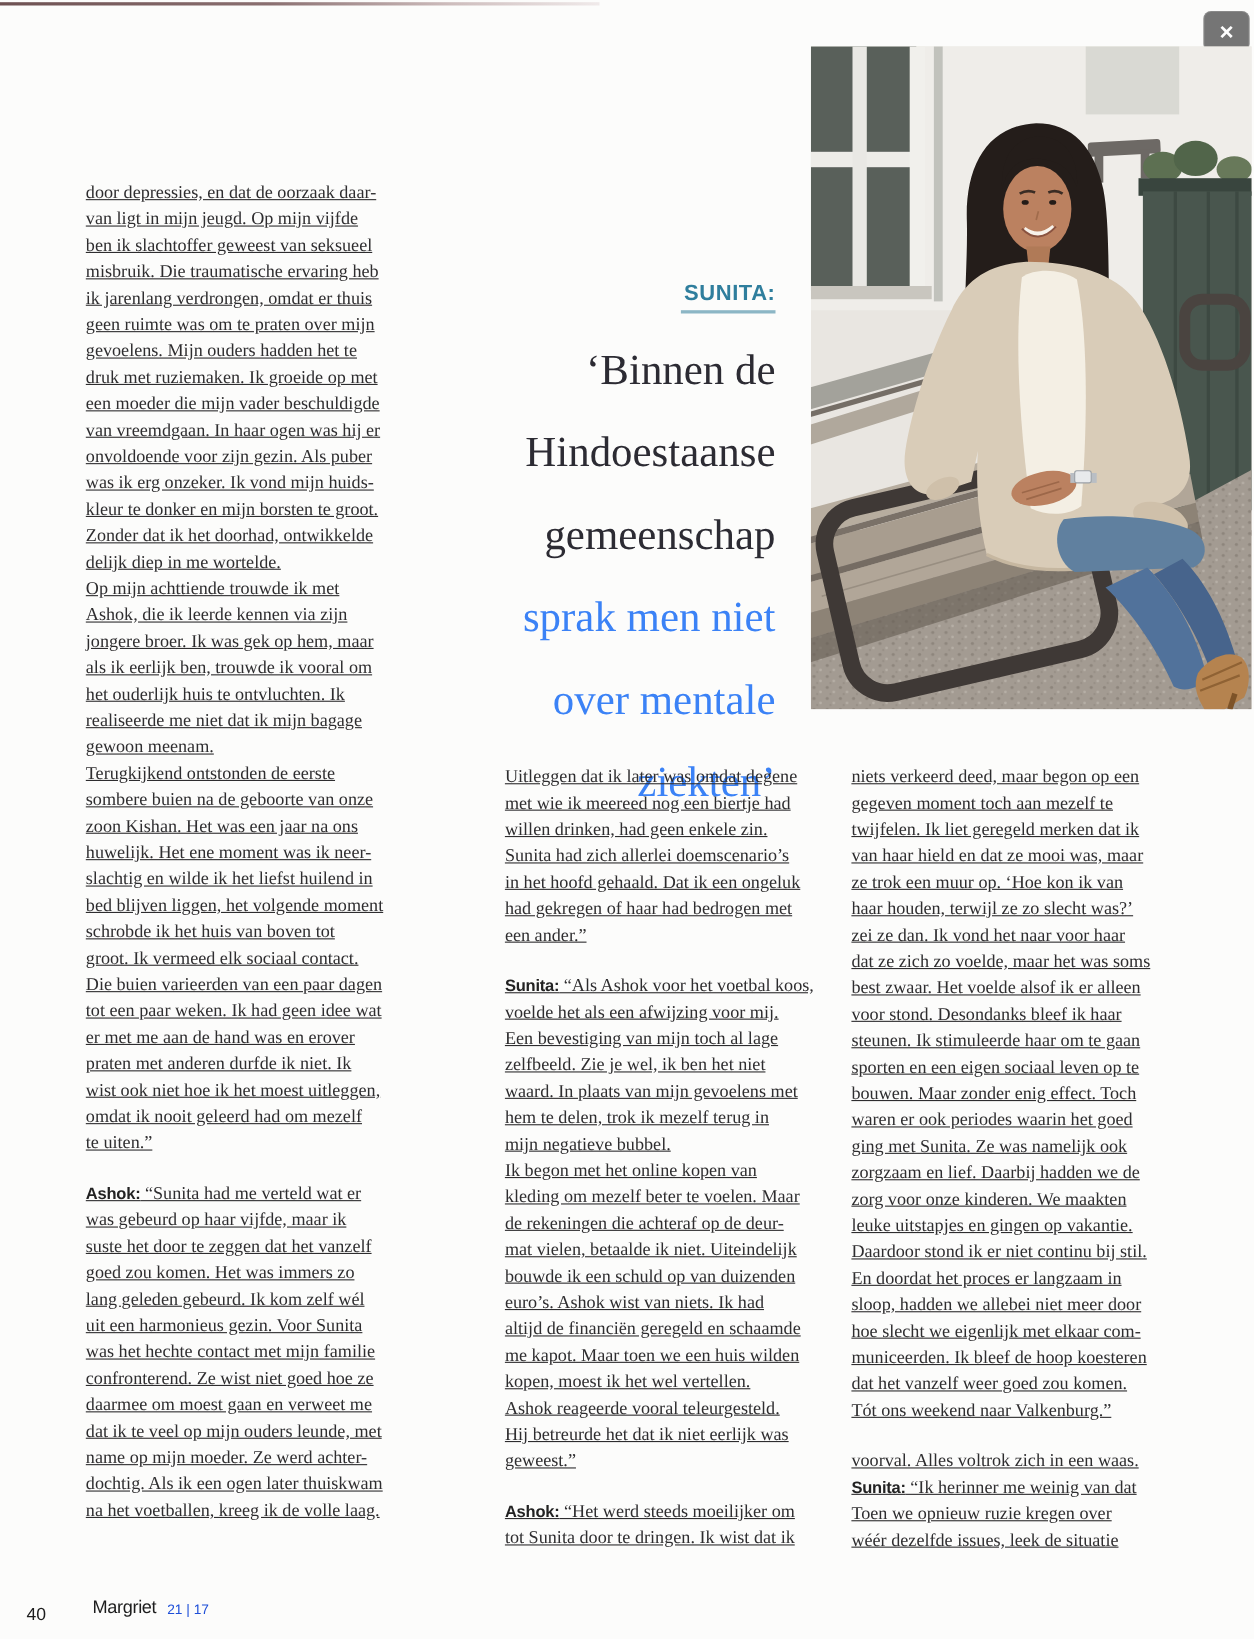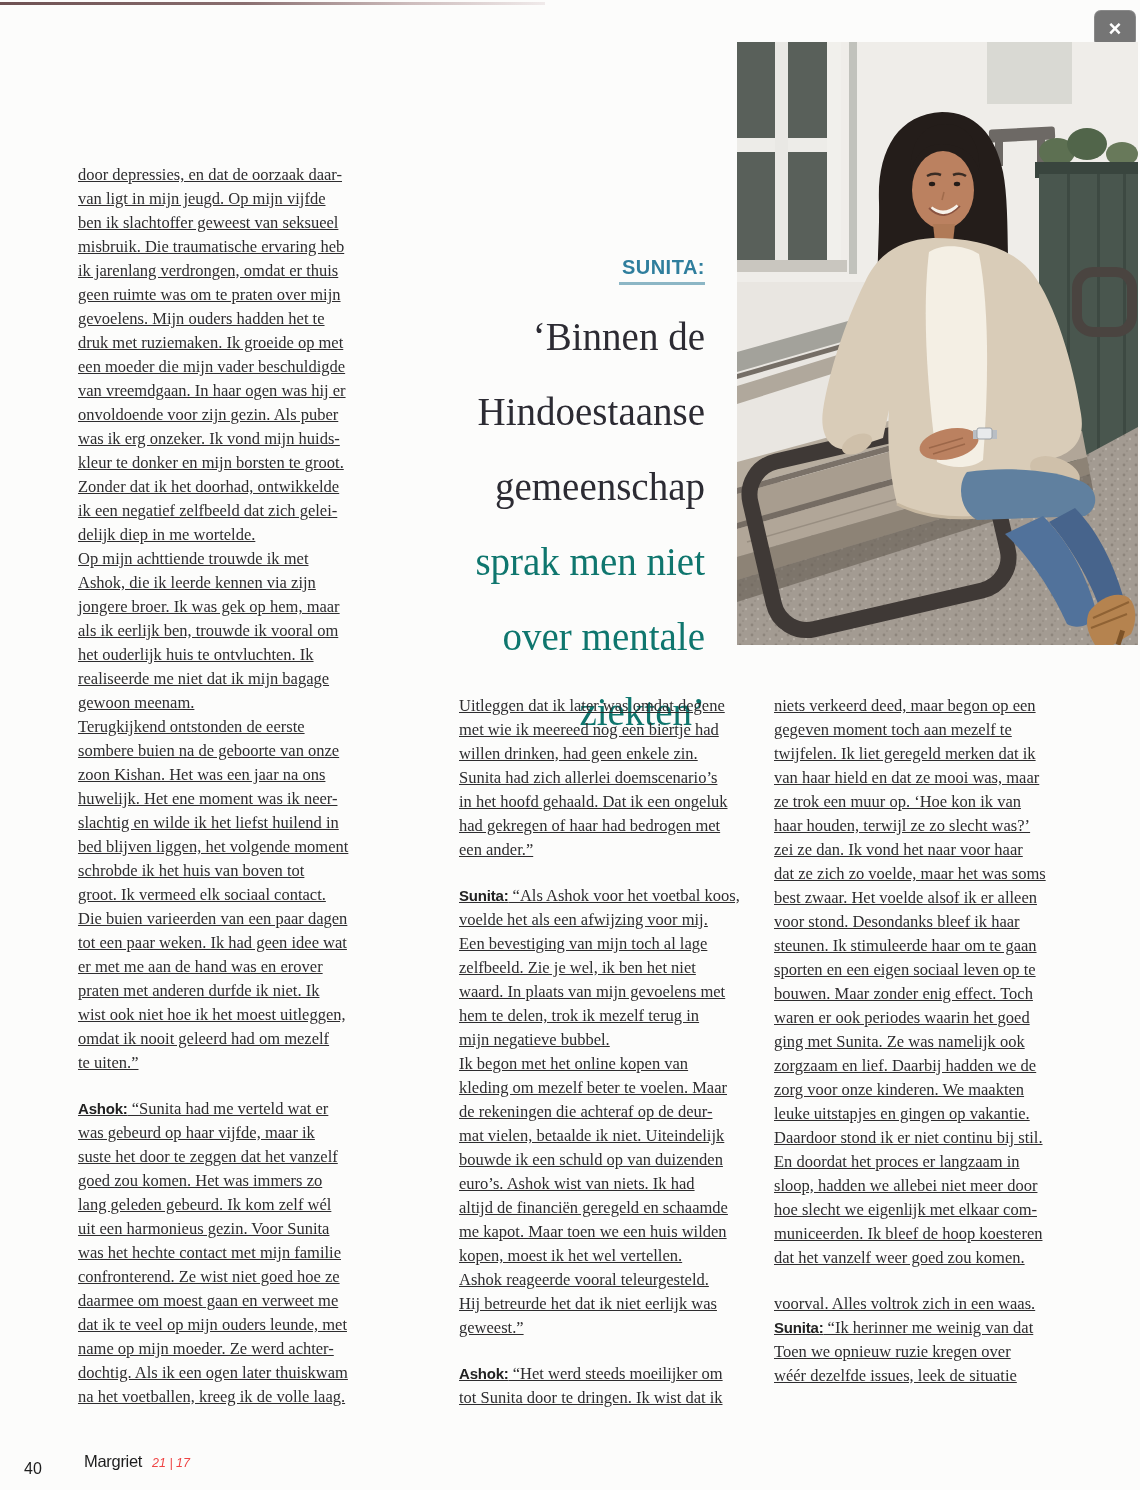--- a/index.html
+++ b/index.html
@@ -16,36 +16,36 @@
                  font-size:22px;line-height:22px;}
   
   #photo{position:absolute;left:737px;top:42px;width:401px;height:603px;overflow:hidden;}
   
   #pullquote{position:absolute;left:418px;top:255px;width:287px;text-align:right;}
   #pq-kicker{font-family:"Liberation Sans",sans-serif;font-weight:bold;font-size:20px;
              letter-spacing:.5px;color:#2f7e9d;line-height:24px;}
   #pq-underline{margin:3px 0 6px auto;width:86px;height:3px;background:#8cb6c5;}
   .pq-line{font-size:39px;line-height:47px;white-space:nowrap;margin-top:28px;}
   .pq-dark{color:#2c2b33;}
-  .pq-accent{color:#0f766e;}
+  .pq-accent{color:#3b82f6;}
   
   .col{position:absolute;font-size:16.5px;line-height:24px;text-decoration:underline;}
   #col1{left:78px;top:163px;width:348px;}
   #col2{left:447px;top:694px;width:346px;margin-left:12px;}
   #col3{left:774px;top:694px;width:350px;}
   .tline{height:24px;white-space:nowrap;}
   .tgap{height:22px;}
   .speaker{font-family:"Liberation Sans",sans-serif;font-weight:bold;font-size:15px;
            letter-spacing:-.2px;color:#222;}
   
   #footer{position:absolute;left:0;top:1450px;width:1140px;height:30px;
           font-family:"Liberation Sans",sans-serif;color:#1d1d1d;}
   #pgnum{position:absolute;left:24px;top:10px;font-size:16px;text-align:right;}
   #brand{position:absolute;left:84px;top:2px;font-size:16.5px;font-weight:normal;letter-spacing:-.3px;}
-  #issue{position:absolute;left:152px;top:6px;font-size:12.5px;color:#ef4444;font-style:italic;}
+  #issue{position:absolute;left:152px;top:6px;font-size:12.5px;color:#1d4ed8;}
 </style>
 </head>
 <body>
 
 <div id="page">
 
   <div id="topline"></div>
 
   <div id="closebtn">
     <span>×</span>
@@ -170,21 +170,20 @@
       <div class="tline">ik jarenlang verdrongen, omdat er thuis</div>
       <div class="tline">geen ruimte was om te praten over mijn</div>
       <div class="tline">gevoelens. Mijn ouders hadden het te</div>
       <div class="tline">druk met ruziemaken. Ik groeide op met</div>
       <div class="tline">een moeder die mijn vader beschuldigde</div>
       <div class="tline">van vreemdgaan. In haar ogen was hij er</div>
       <div class="tline">onvoldoende voor zijn gezin. Als puber</div>
       <div class="tline">was ik erg onzeker. Ik vond mijn huids-</div>
       <div class="tline">kleur te donker en mijn borsten te groot.</div>
       <div class="tline">Zonder dat ik het doorhad, ontwikkelde</div>
-      <div class="tline">ik een negatief zelfbeeld dat zich gelei-</div>
       <div class="tline">delijk diep in me wortelde.</div>
       <div class="tline">Op mijn achttiende trouwde ik met</div>
       <div class="tline">Ashok, die ik leerde kennen via zijn</div>
       <div class="tline">jongere broer. Ik was gek op hem, maar</div>
       <div class="tline">als ik eerlijk ben, trouwde ik vooral om</div>
       <div class="tline">het ouderlijk huis te ontvluchten. Ik</div>
       <div class="tline">realiseerde me niet dat ik mijn bagage</div>
       <div class="tline">gewoon meenam.</div>
       <div class="tline">Terugkijkend ontstonden de eerste</div>
       <div class="tline">sombere buien na de geboorte van onze</div>
@@ -266,20 +265,21 @@
       <div class="tline">ging met Sunita. Ze was namelijk ook</div>
       <div class="tline">zorgzaam en lief. Daarbij hadden we de</div>
       <div class="tline">zorg voor onze kinderen. We maakten</div>
       <div class="tline">leuke uitstapjes en gingen op vakantie.</div>
       <div class="tline">Daardoor stond ik er niet continu bij stil.</div>
       <div class="tline">En doordat het proces er langzaam in</div>
       <div class="tline">sloop, hadden we allebei niet meer door</div>
       <div class="tline">hoe slecht we eigenlijk met elkaar com-</div>
       <div class="tline">municeerden. Ik bleef de hoop koesteren</div>
       <div class="tline">dat het vanzelf weer goed zou komen.</div>
+      <div class="tline">Tót ons weekend naar Valkenburg.”</div>
       <div class="tgap"></div>
       <div class="tline">voorval. Alles voltrok zich in een waas.</div>
       <div class="tline"><b class="speaker">Sunita:</b> “Ik herinner me weinig van dat</div>
       <div class="tline">Toen we opnieuw ruzie kregen over</div>
       <div class="tline">wéér dezelfde issues, leek de situatie</div>
     </div>
 
   <div id="footer">
     <span id="pgnum">40</span>
     <span id="brand">Margriet</span>

